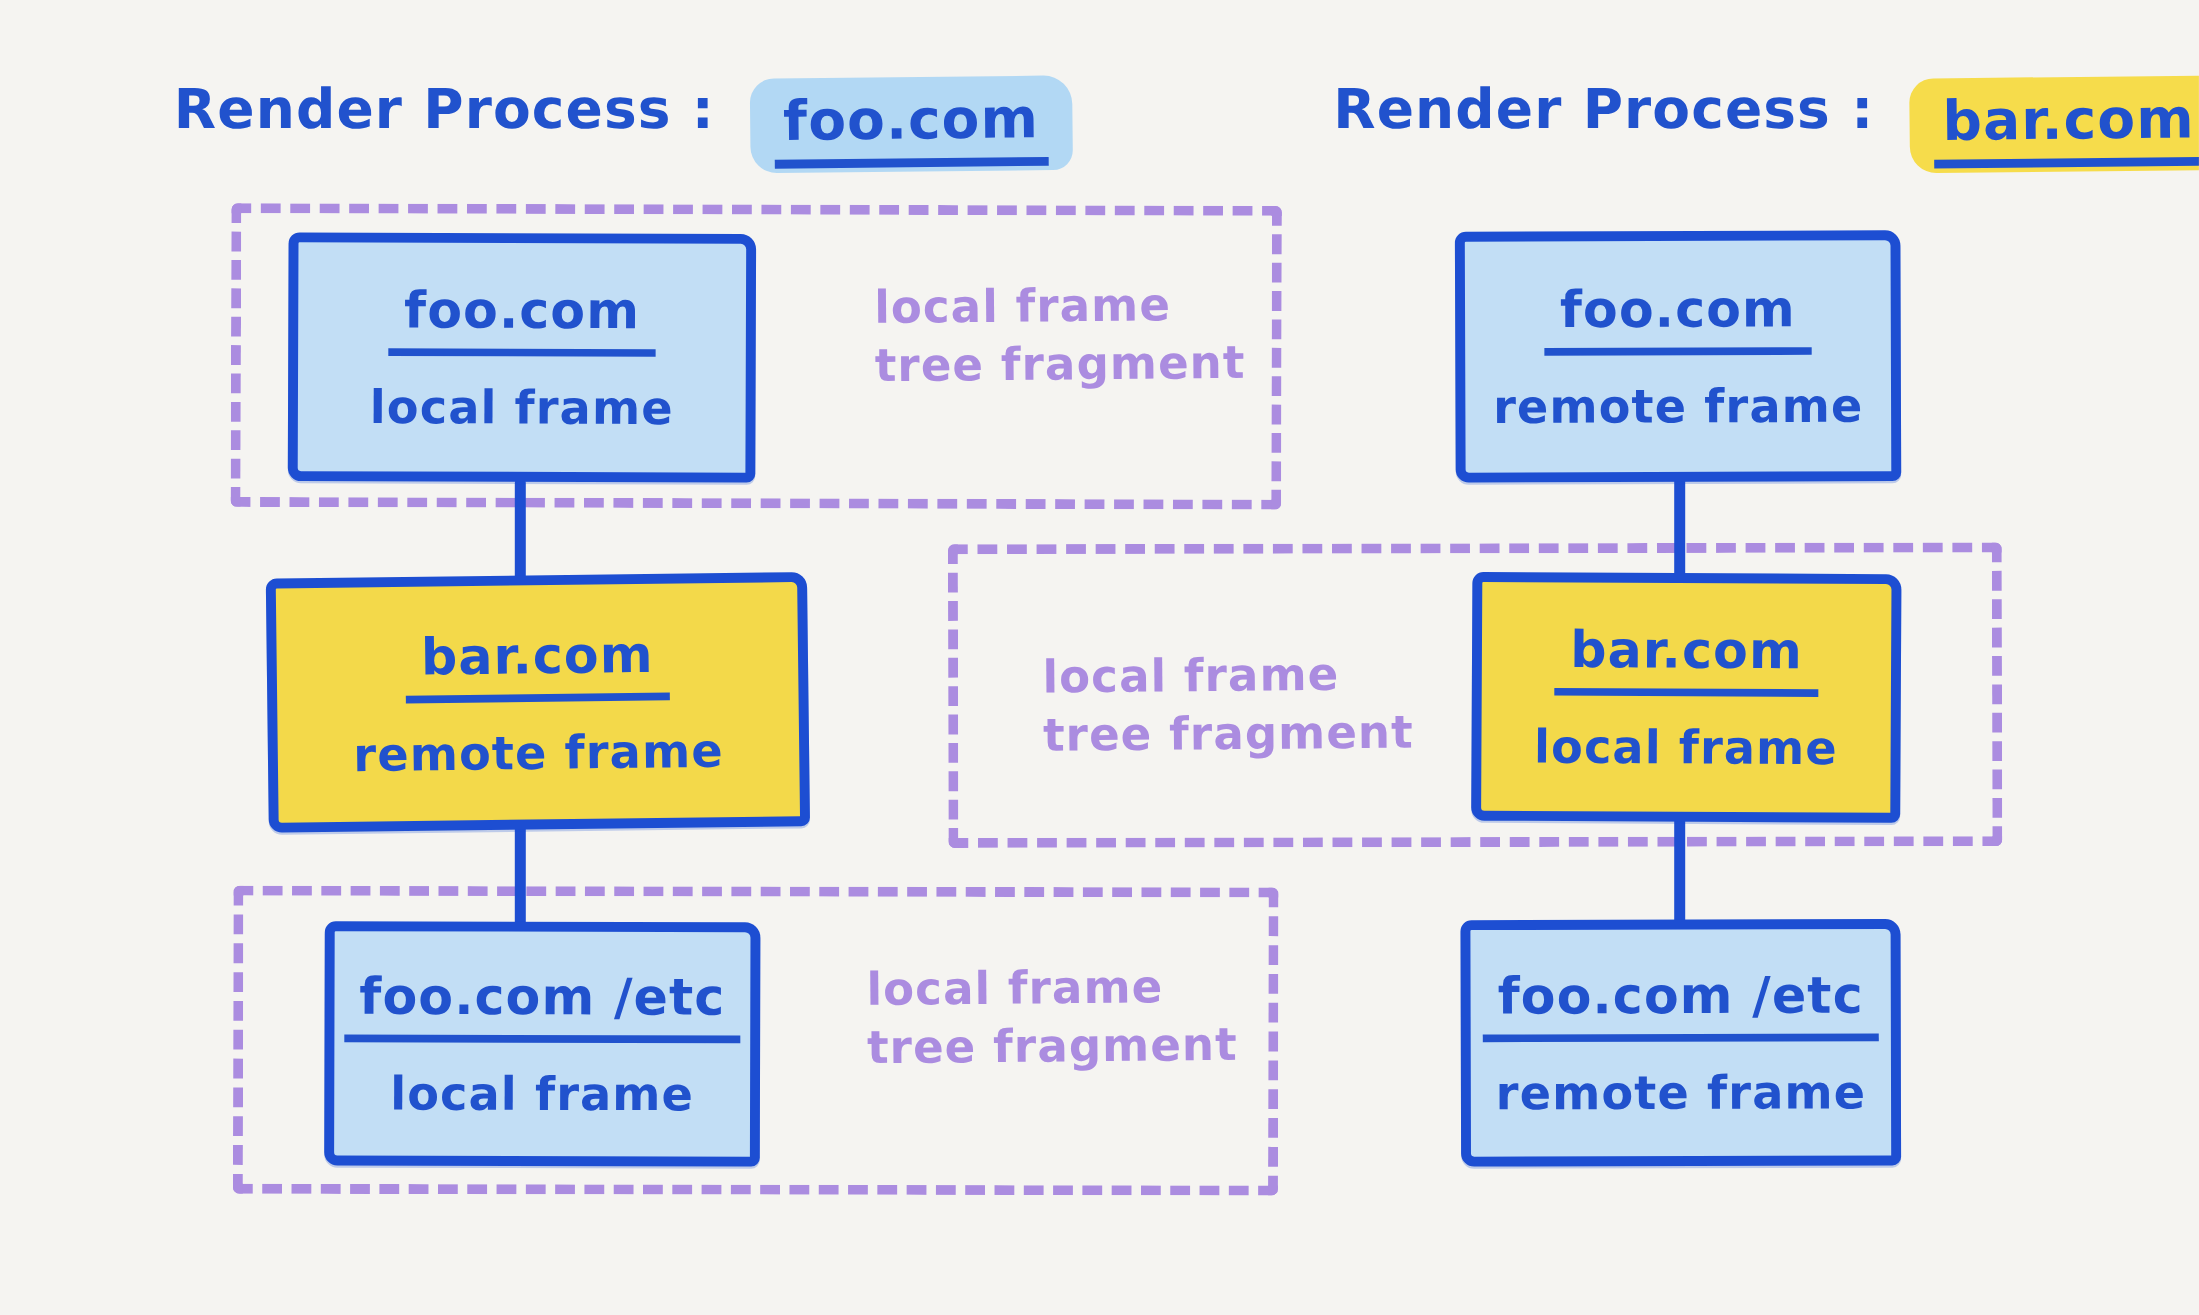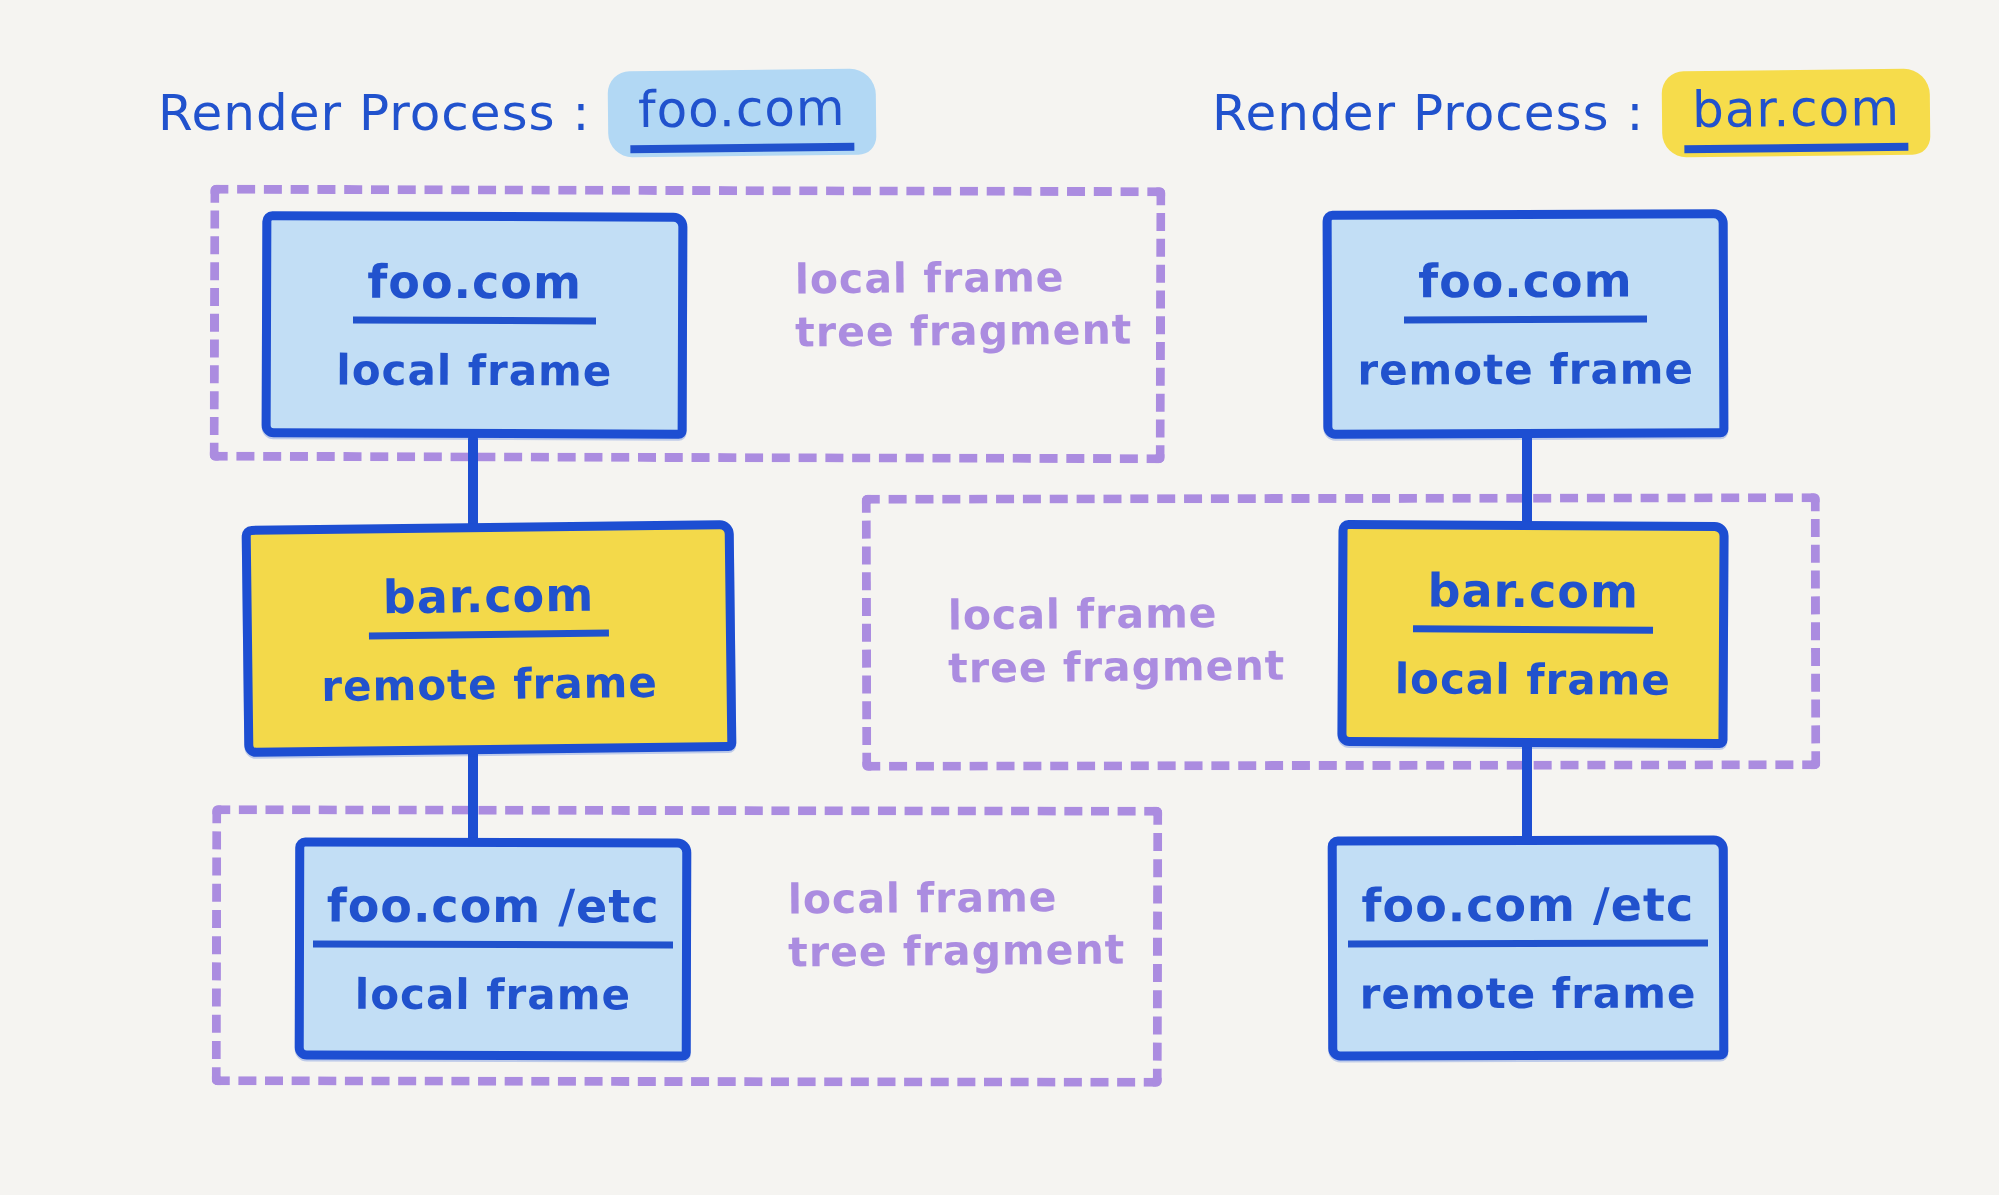--- a/index.html
+++ b/index.html
@@ -11,22 +11,22 @@
   body{
     background:var(--background);
     font-family:"DejaVu Sans","Liberation Sans",sans-serif;
   }
   .canvas{
     position:relative; width:1999px; height:1195px;
     background:var(--background); overflow:hidden;
   }
   
   .title{
-    position:absolute; display:flex; align-items:center; gap:18px;
-    font-size:50px; font-weight:normal; color:var(--ink-blue);
+    position:absolute; display:flex; align-items:flex-start; gap:32px;
+    font-size:50px; font-weight:bold; color:var(--ink-blue);
     letter-spacing:1px; white-space:nowrap;
   }
   .title .hl{
     display:inline-block; padding:10px 22px 4px;
     border-radius:22px 26px 18px 24px;
     transform:rotate(-0.6deg);
   }
   .title .hl .hl-text{
     display:inline-block; padding:0 8px 6px;
     border-bottom:8px solid var(--ink-blue);

